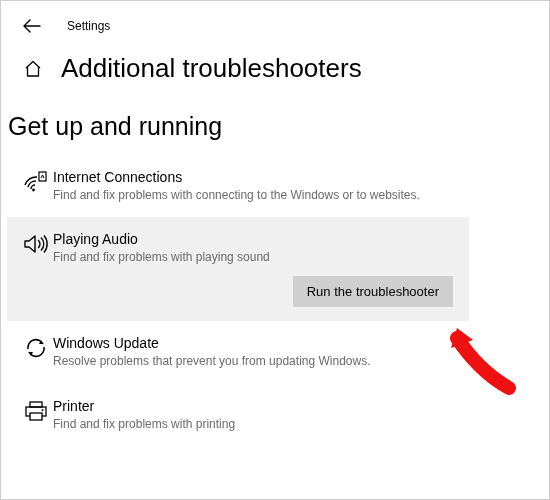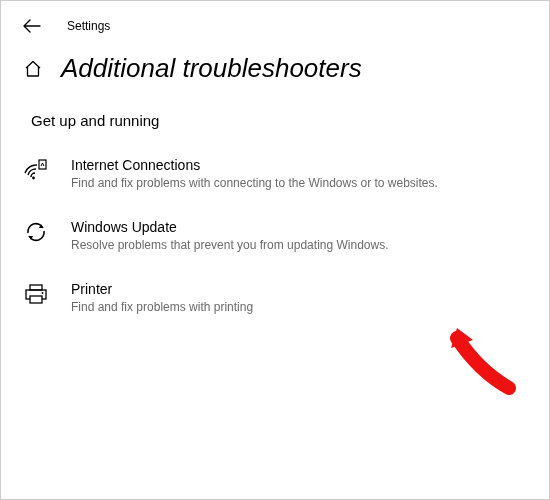--- a/index.html
+++ b/index.html
@@ -19,34 +19,33 @@
     padding: 18px 16px 6px 22px;
     gap: 26px;
   }
   .back-btn { font-size: 18px; line-height: 1; cursor: pointer; }
   .header-title { font-size: 12px; color: #000; }
   .title-row {
     display: flex;
     align-items: center;
     gap: 18px;
     padding: 14px 20px 6px 22px;
-    font-style: italic;
   }
   .home-icon { font-size: 18px; line-height: 1; }
   .page-title { font-size: 26px; font-weight: 400; }
   .section-title {
-    font-size: 15px;
+    font-size: 25px;
     font-weight: 400;
-    padding: 22px 0 14px 30px;
+    padding: 22px 0 14px 7px;
   }
   .list { padding: 0 6px 0 6px; }
   .item {
     display: flex;
     align-items: flex-start;
-    gap: 22px;
+    gap: 4px;
     padding: 14px 16px 14px 16px;
     width: 462px;
     justify-content: flex-end;
   }
   .item.selected { background: #f0f0f0; padding-bottom: 56px; position: relative; }
   .item .icon {
     width: 26px;
     flex: 0 0 26px;
     font-size: 20px;
     text-align: center;
@@ -110,20 +109,33 @@
         <rect x="16" y="1" width="7" height="9" stroke="#000" stroke-width="1.2" fill="none"></rect>
         <path d="M18 7 L19.5 4 L21 7" stroke="#000" stroke-width="1" fill="none"></path>
       </svg>
     </span>
     <div class="texts">
       <div class="name">Internet Connections</div>
       <div class="desc">Find and fix problems with connecting to the Windows or to websites.</div>
     </div>
   </div>
 
+  <div class="item selected">
+    <span class="icon">
+      <svg width="26" height="22" viewBox="0 0 26 22">
+        <path d="M2 8 H6 L12 3 V19 L6 14 H2 Z" stroke="#000" stroke-width="1.4" fill="none" stroke-linejoin="round"></path>
+        <path d="M15 7 A5 5 0 0 1 15 15 M18 4.5 A9 9 0 0 1 18 17.5 M21 2.5 A13 13 0 0 1 21 19.5" stroke="#000" stroke-width="1.4" fill="none"></path>
+      </svg>
+    </span>
+    <div class="texts">
+      <div class="name">Playing Audio</div>
+      <div class="desc">Find and fix problems with playing sound</div>
+    </div>
+    <button class="run-btn">Run the troubleshooter</button>
+  </div>
 
   <div class="item">
     <span class="icon">
       <svg width="26" height="22" viewBox="0 0 26 22">
         <path d="M5 12 A8 8 0 0 1 20 7" stroke="#000" stroke-width="1.6" fill="none"></path>
         <path d="M21 10 A8 8 0 0 1 6 15" stroke="#000" stroke-width="1.6" fill="none"></path>
         <path d="M18 3 L20 7 L16 7 Z" fill="#000"></path>
         <path d="M8 19 L6 15 L10 15 Z" fill="#000"></path>
       </svg>
     </span>

